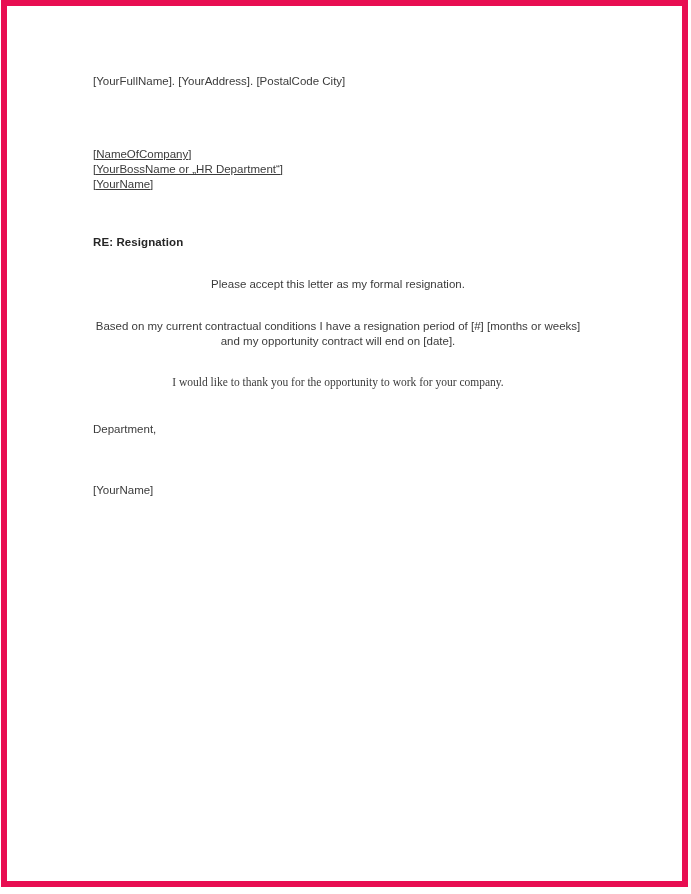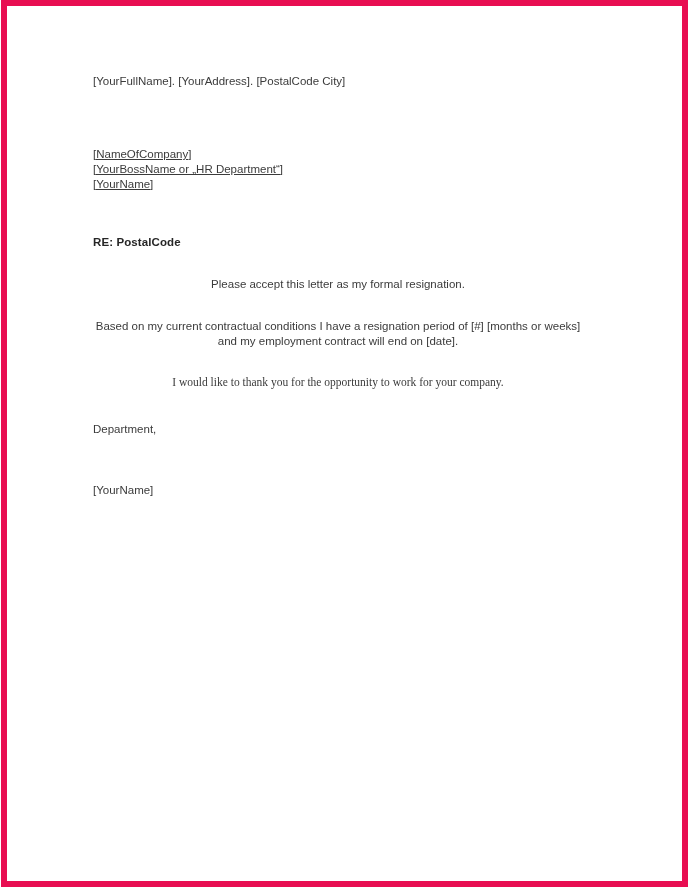--- a/index.html
+++ b/index.html
@@ -109,26 +109,26 @@
   <div class="letter">
 
     <p class="sender-line">[YourFullName]. [YourAddress]. [PostalCode City]</p>
 
     <div class="recipient-block">
       <p class="addr-line">[NameOfCompany]</p>
       <p class="addr-line">[YourBossName or „HR Department“]</p>
       <p class="addr-line">[YourName]</p>
     </div>
 
-    <p class="subject">RE: PostalCode</p>
+    <p class="subject">RE: Resignation</p>
 
 
     <p class="para">Please accept this letter as my formal resignation.</p>
 
-    <p class="para">Based on my current contractual conditions I have a resignation period of [#] [months or weeks] and my employment contract will end on [date].</p>
+    <p class="para">Based on my current contractual conditions I have a resignation period of [#] [months or weeks] and my opportunity contract will end on [date].</p>
 
     <p class="para tight">I would like to thank you for the opportunity to work for your company.</p>
 
     <p class="closing">Department,</p>
 
     <p class="signature">[YourName]</p>
 
   </div>
 </div>
 

